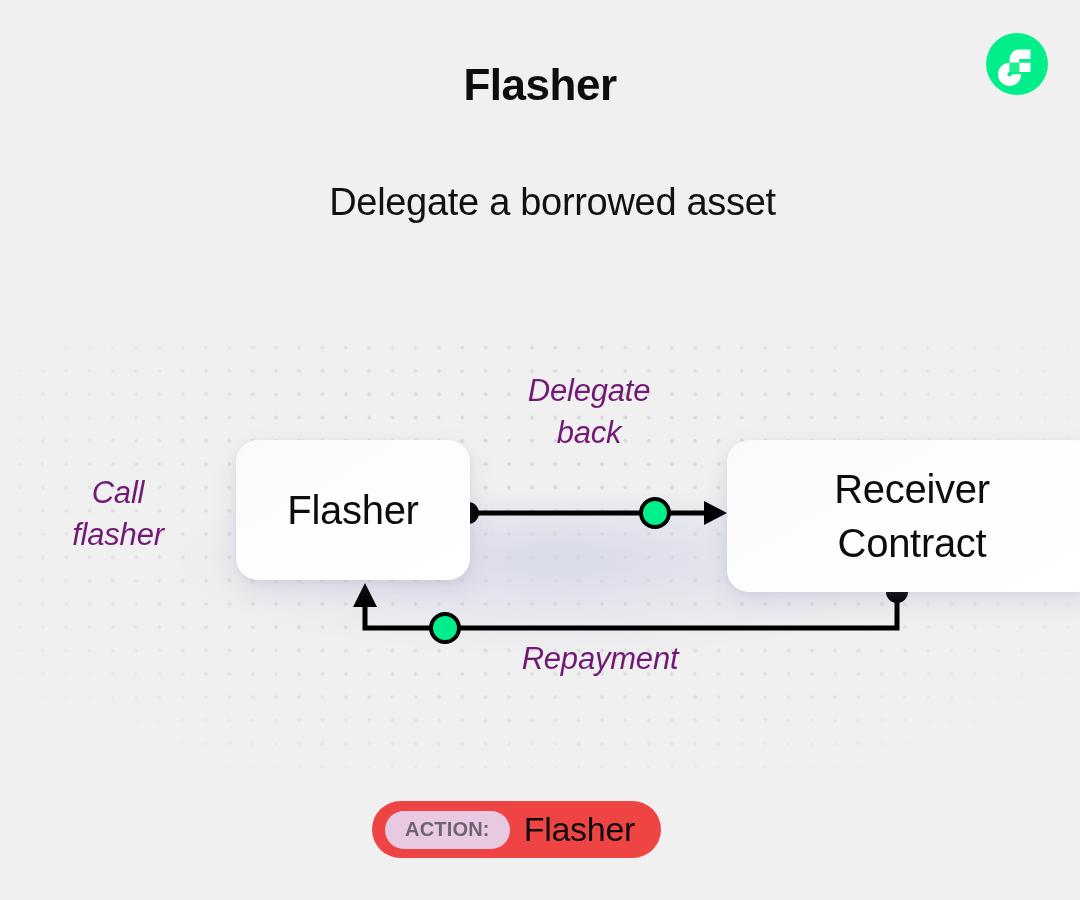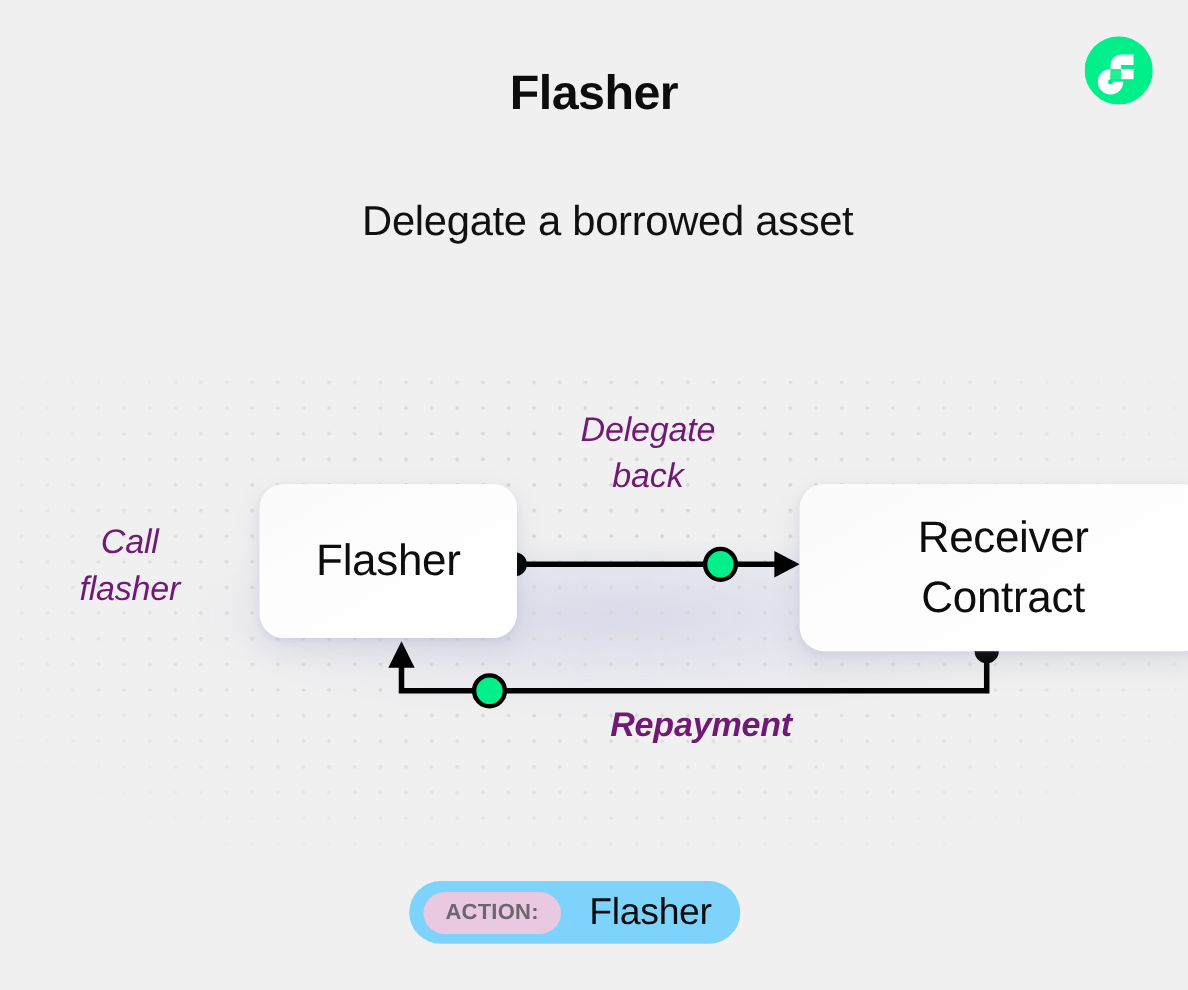--- a/index.html
+++ b/index.html
@@ -117,41 +117,41 @@
     font-size: 31px;
     line-height: 42px;
     color: #701a75;
     text-align: center;
     letter-spacing: -0.2px;
     white-space: nowrap;
   }
   .edge-label span { display: block; }
   .label-call      { left: 38px;  top: 142px; width: 160px; }
   .label-delegate  { left: 489px; top: 40px;  width: 200px; }
-  .label-repayment { left: 480px; top: 308px; width: 240px; text-align: right; font-weight: bold; }
+  .label-repayment { left: 480px; top: 308px; width: 240px; text-align: center; }
 
   
   .wires {
     position: absolute;
     inset: 0;
     overflow: visible;
   }
 
   
   .action-badge {
     position: absolute;
     left: 372px;
     top: 801px;
     height: 57px;
     display: flex;
     align-items: center;
-    gap: 26px;
+    gap: 14px;
     padding: 0 26px 0 13px;
     border-radius: 29px;
-    background: #7dd3fc;
+    background: #ef4444;
   }
   .action-key {
     display: flex;
     align-items: center;
     justify-content: center;
     height: 38px;
     padding: 0 20px;
     border-radius: 19px;
     background: #e9c9e1;
     color: #6e6370;

